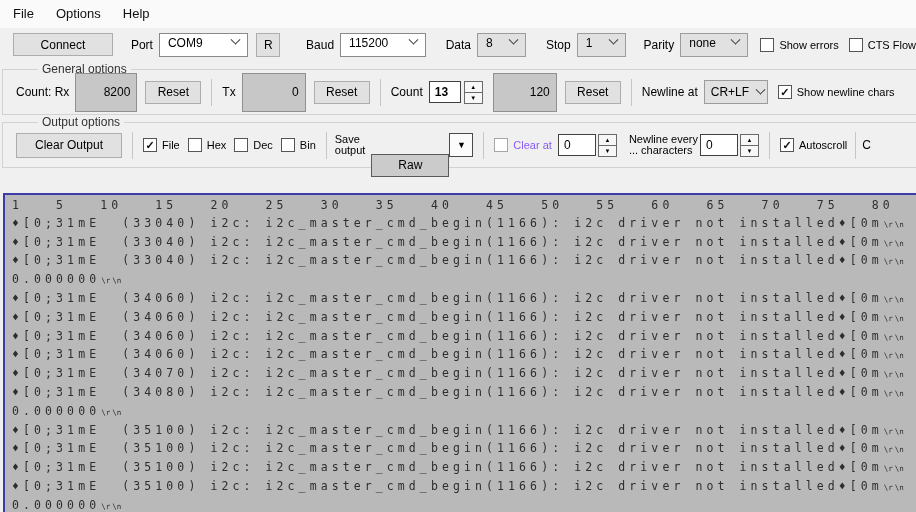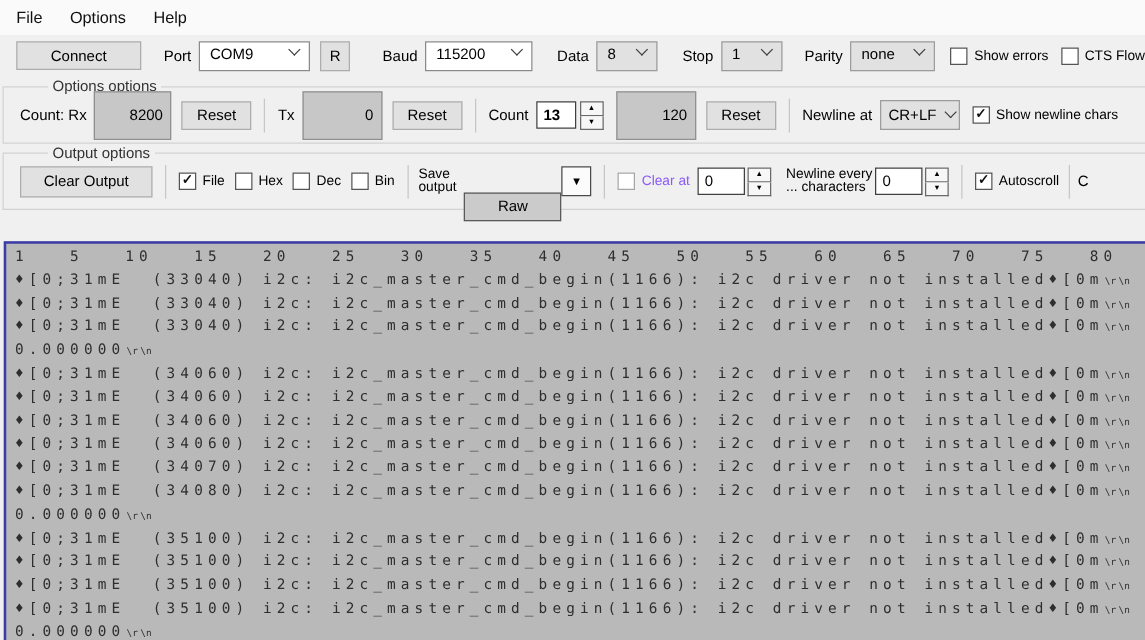--- a/index.html
+++ b/index.html
@@ -142,21 +142,21 @@
       <span class="cb-box"></span>
       <span class="cb-lab">Show errors</span>
     </span>
     <span class="cb g10">
       <span class="cb-box"></span>
       <span class="cb-lab">CTS Flow</span>
     </span>
   </div>
 
   <fieldset class="grp">
-    <legend>Options options</legend>
+    <legend>General options</legend>
     <div class="grp-row">
       <span class="lbl">Count: Rx</span>
       <span class="field-ro g6" style="width:62px;">8200</span>
       <button class="btn g8" style="width:56px;">Reset</button>
       <span class="vsep g10"></span>
       <span class="lbl g10">Tx</span>
       <span class="field-ro g6" style="width:64px;">0</span>
       <button class="btn g8" style="width:56px;">Reset</button>
       <span class="vsep g10"></span>
       <span class="lbl g10">Count</span>

